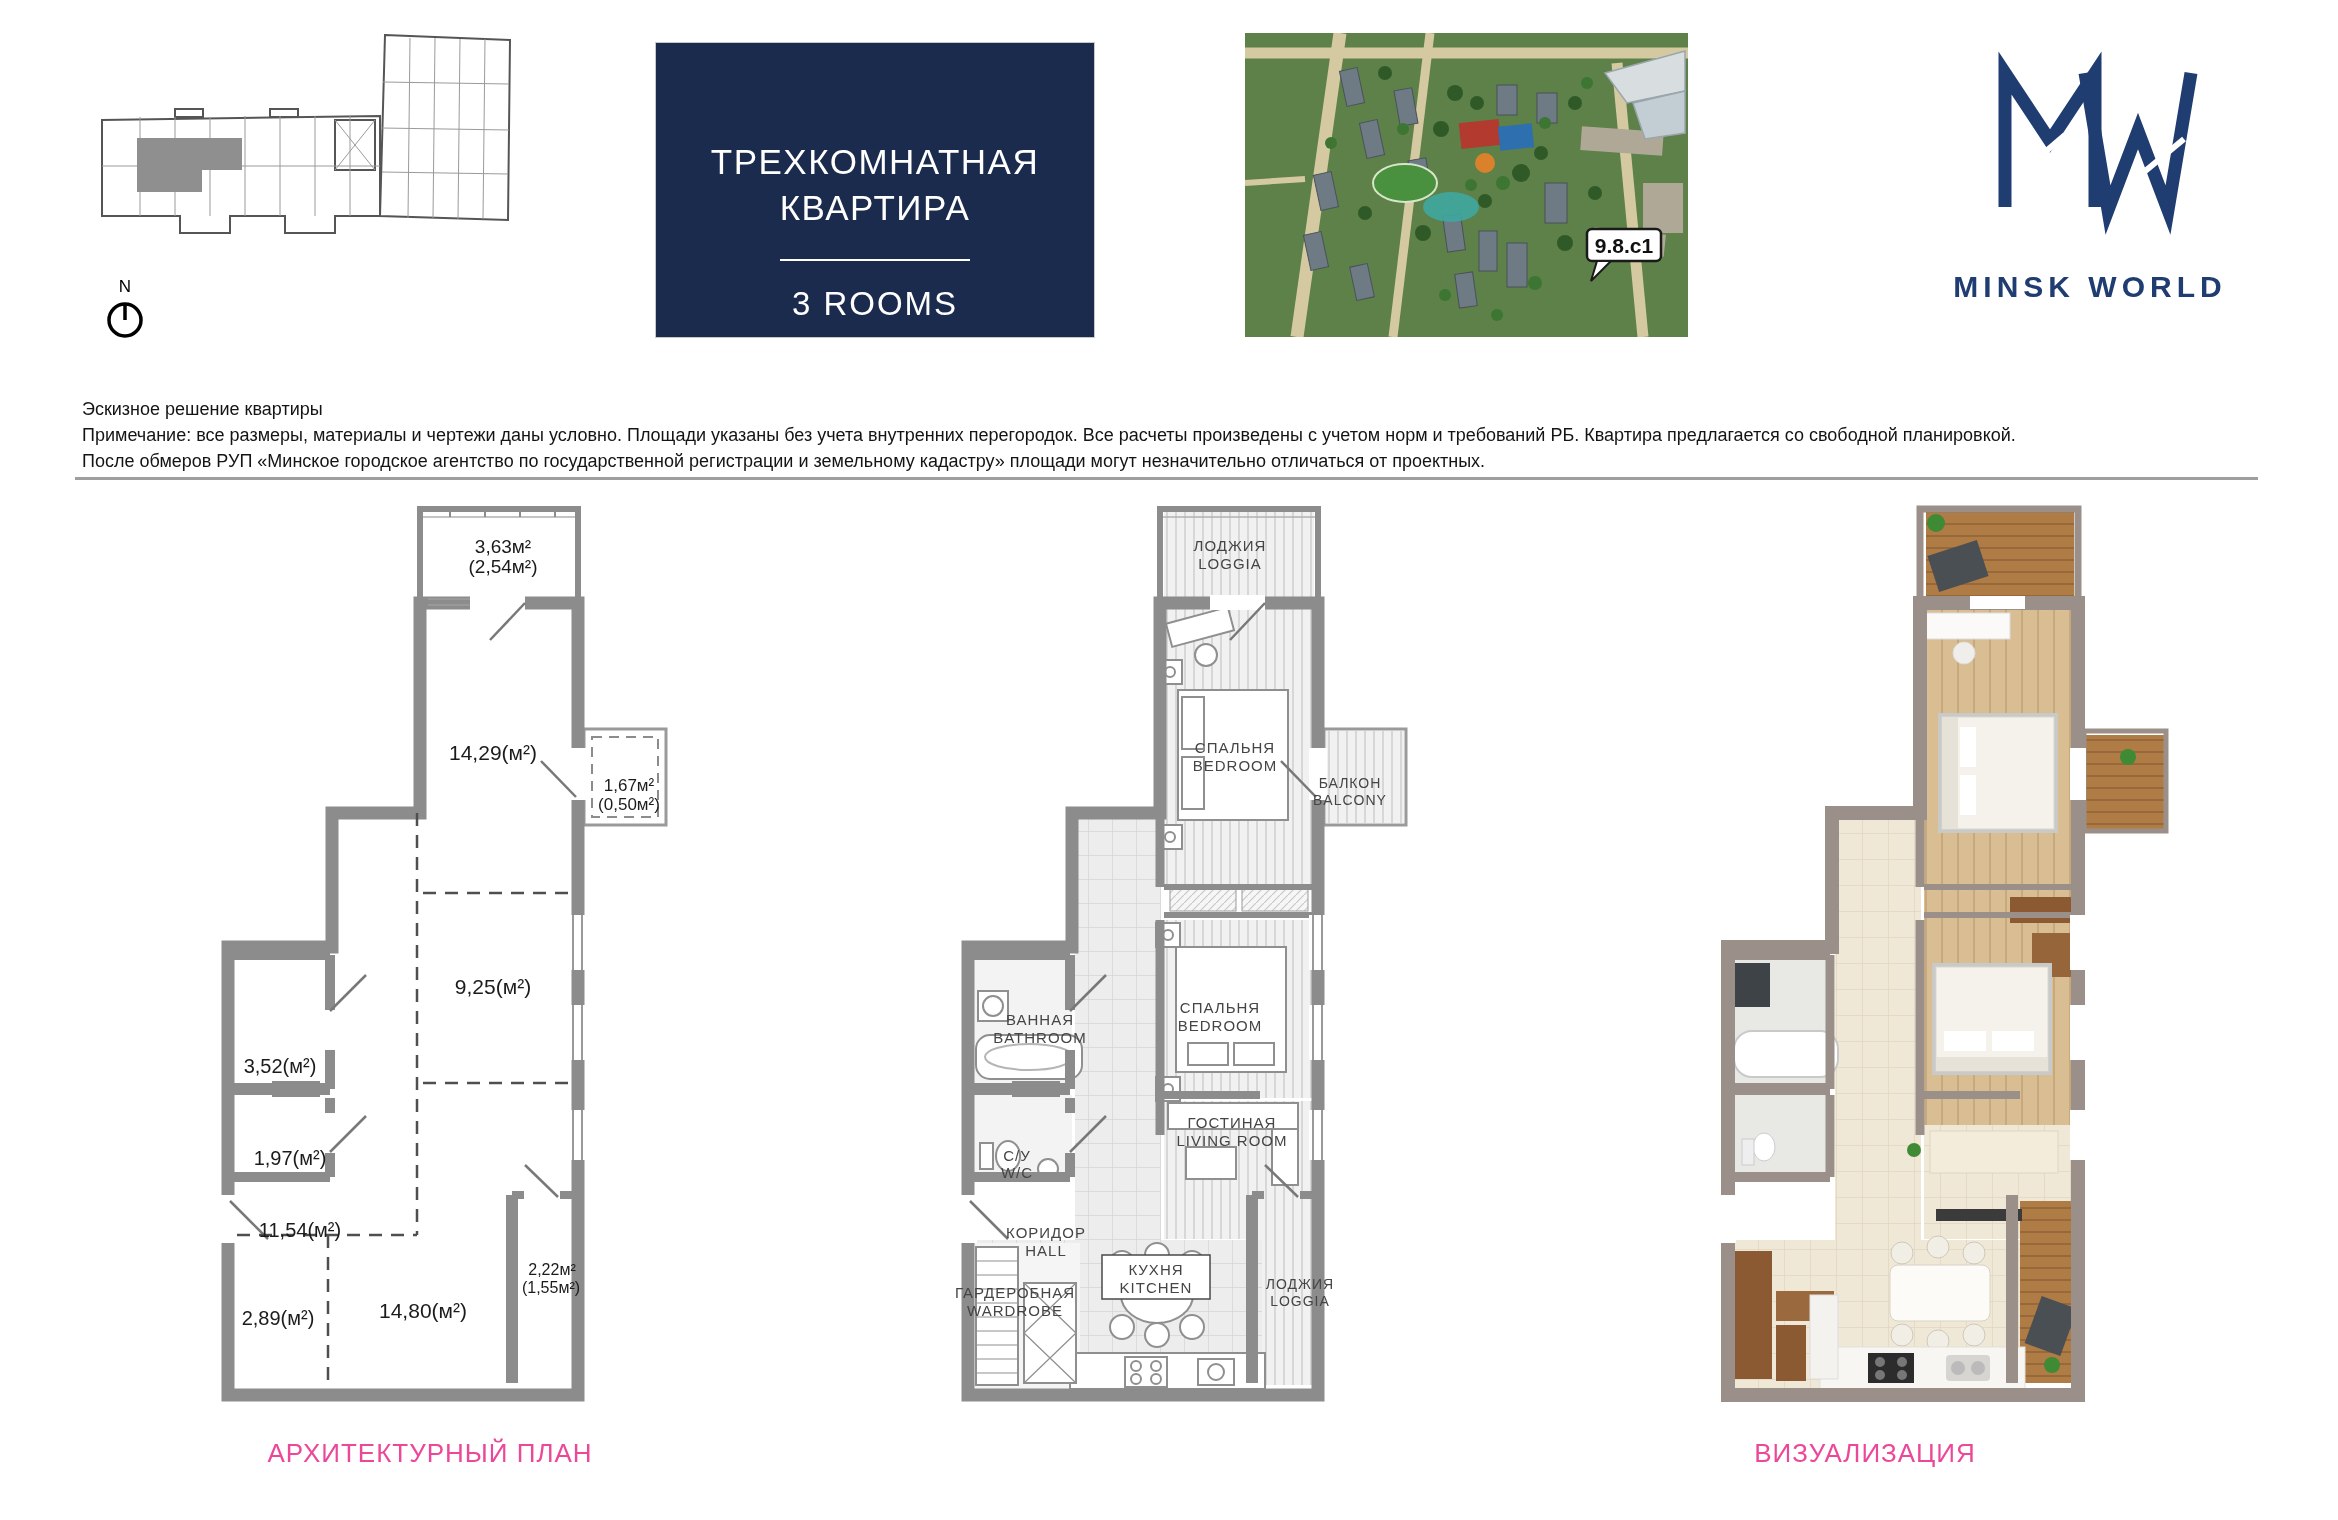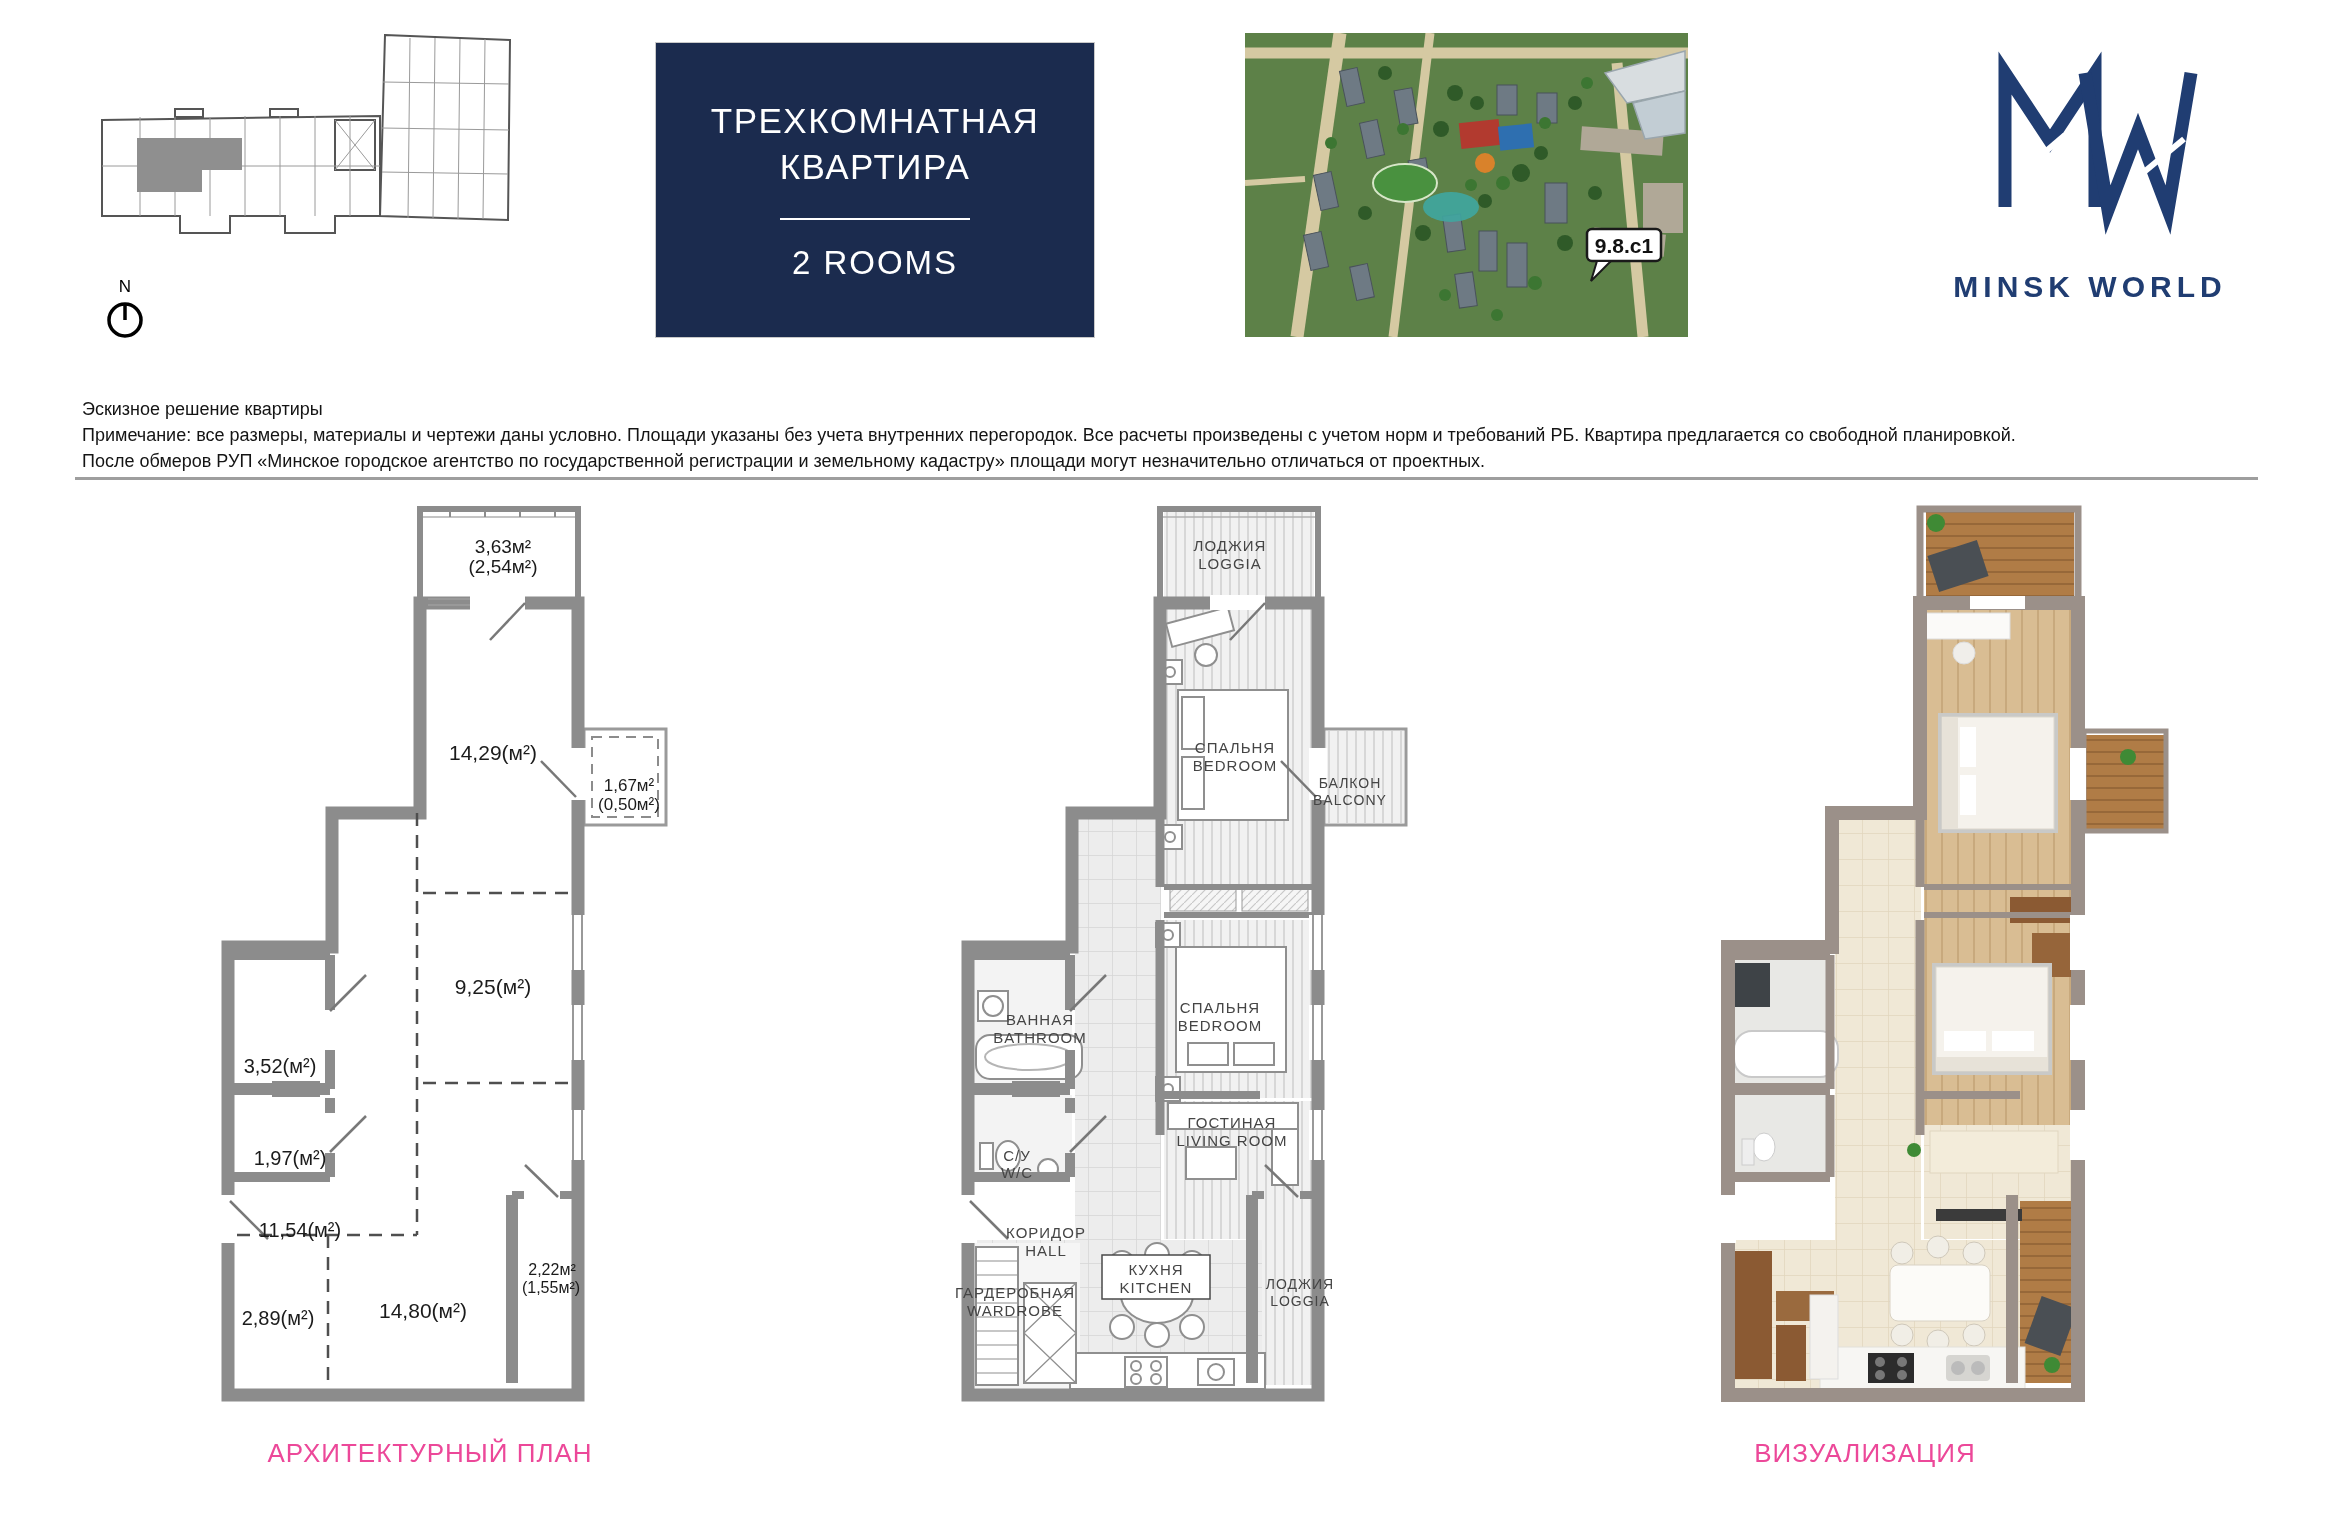--- a/index.html
+++ b/index.html
@@ -1,21 +1,21 @@
 <!DOCTYPE html>
 <html><head>
 <meta charset="utf-8">
 <style>
   html,body{margin:0;padding:0;background:#fff;}
   #canvas{position:relative;width:2338px;height:1520px;background:#ffffff;
           font-family:"Liberation Sans",sans-serif;overflow:hidden;}
   .abs{position:absolute;}
   .titlebox{background:#1b2b4e;border:1px solid #c9c9c9;color:#fff;text-align:center;
             display:flex;flex-direction:column;align-items:center;justify-content:flex-start;
-            padding-top:55px;box-sizing:border-box;}
+            padding-top:96px;box-sizing:border-box;}
   .titlebox .t1{font-size:35px;letter-spacing:1.5px;line-height:46px;font-weight:400;}
   .titlebox .div{width:190px;height:2px;background:#ffffff;margin:28px 0 24px 0;}
   .titlebox .t3{font-size:33px;letter-spacing:2px;font-weight:400;}
   .disc{color:#141414;font-size:18px;line-height:26px;white-space:nowrap;text-align:center;}
   .hrline{background:#9e9e9e;}
   .caption{font-size:26px;color:#ec4899;letter-spacing:1px;text-align:center;font-weight:400;}
   .watermark{font-size:150px;font-weight:800;letter-spacing:6px;
              color:rgba(200,200,200,0.55);pointer-events:none;}
   svg text{font-family:"Liberation Sans",sans-serif;}
   .arealbl{fill:#1b1b1b;}
@@ -59,21 +59,21 @@
   <svg class="abs" style="left:95px;top:276px" width="60" height="70" viewBox="0 0 60 70">
     <text x="30" y="16" text-anchor="middle" font-size="17" fill="#000">N</text>
     <circle cx="30" cy="44" r="16" stroke="#000" stroke-width="3.5" fill="none"></circle>
     <line x1="30" y1="44" x2="30" y2="28" stroke="#000" stroke-width="3.5"></line>
   </svg>
 
   <div class="abs titlebox" style="left:655px;top:42px;width:440px;height:296px">
     <div class="t1">ТРЕХКОМНАТНАЯ</div>
     <div class="t1">КВАРТИРА</div>
     <div class="div"></div>
-    <div class="t3">2 ROOMS</div>
+    <div class="t3">3 ROOMS</div>
   </div>
 
   <svg class="abs" style="left:1245px;top:33px" width="443" height="304" viewBox="0 0 443 304">
     <rect width="443" height="304" fill="#5d8148"></rect>
     <g stroke="#d5c9a2" fill="none">
       <path d="M0,20 H443" stroke-width="11"></path>
       <path d="M95,0 L52,304" stroke-width="13"></path>
       <path d="M185,0 L148,304" stroke-width="9"></path>
       <path d="M372,30 L398,304" stroke-width="11"></path>
       <path d="M0,150 L60,146" stroke-width="6"></path>

